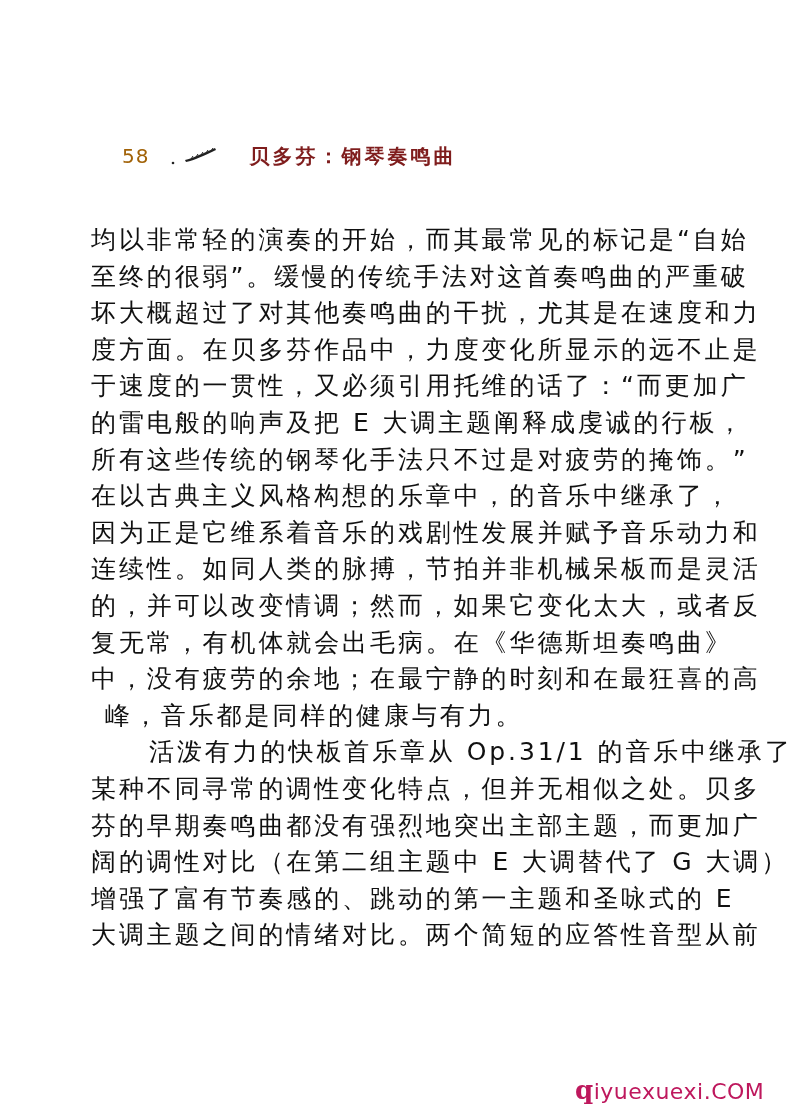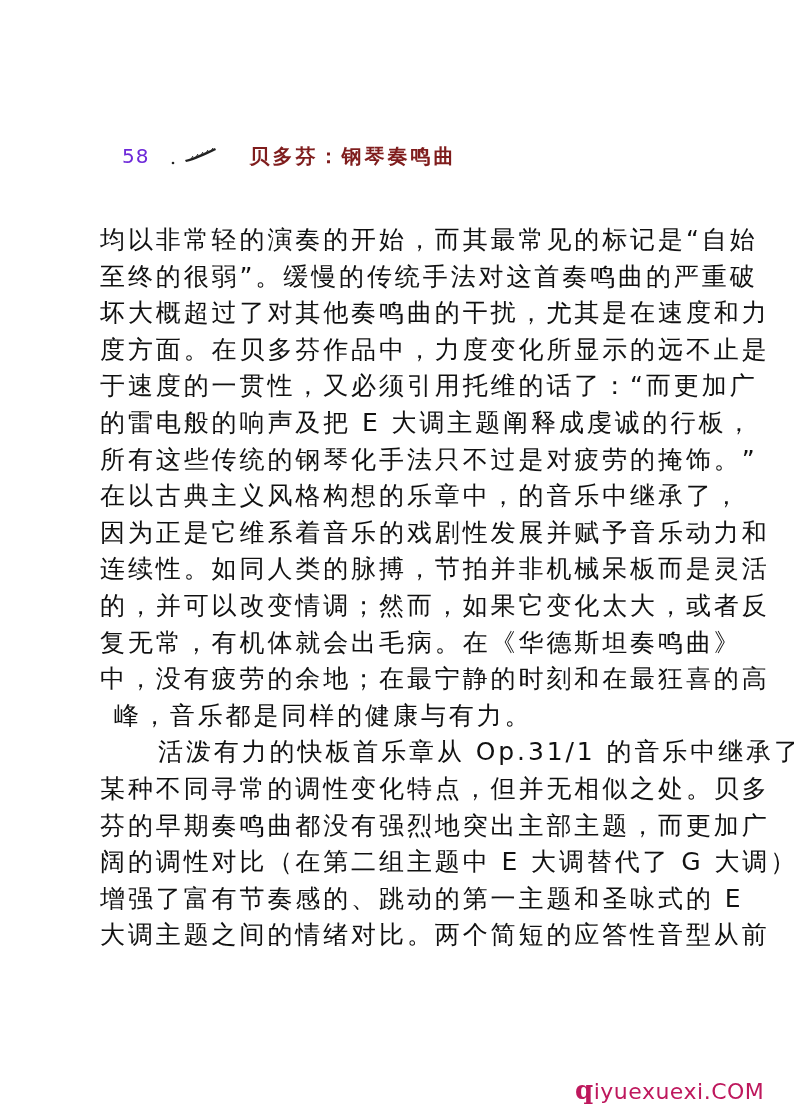--- a/index.html
+++ b/index.html
@@ -1,22 +1,22 @@
 <!DOCTYPE html>
 <html><head>
 <meta charset="utf-8">
 <style>
   html, body { margin: 0; padding: 0; background: #ffffff; }
   body { width: 794px; height: 1120px; position: relative; overflow: hidden;
          font-family: "DejaVu Sans", "Liberation Sans", sans-serif; color: #111; }
   .header { position: absolute; top: 138px; left: 122px; height: 36px; display: flex; align-items: center; }
-  .page-num { font-family: "DejaVu Sans", sans-serif; font-size: 20px; color: #6d28d9; letter-spacing: 1px; }
+  .page-num { font-family: "DejaVu Sans", sans-serif; font-size: 20px; color: #a16207; letter-spacing: 1px; }
   .ornament { margin-left: 22px; width: 50px; height: 20px; display: inline-block; }
   .running-title { margin-left: 28px; font-size: 20px; font-weight: bold; letter-spacing: 3px; color: #7f1d1d; }
-  .body-text { position: absolute; top: 222px; left: 100px; width: 560px; }
+  .body-text { position: absolute; top: 222px; left: 91px; width: 560px; }
   .line { font-size: 25px; line-height: 36.6px; height: 36.6px; white-space: nowrap; letter-spacing: 2.9px; text-align: justify; text-align-last: justify; }
   .line.last { text-align-last: left; margin-left: 14px; }
   .line.indent { padding-left: 58px; }
   .watermark { position: absolute; top: 1075px; left: 575px; font-family: "DejaVu Sans", sans-serif; font-size: 22px; color: #be185d; letter-spacing: 0.5px; }
   .watermark .q { font-family: "DejaVu Serif", serif; font-weight: bold; font-size: 26px; }
 </style>
 </head>
 <body>
 
 <div class="header">

